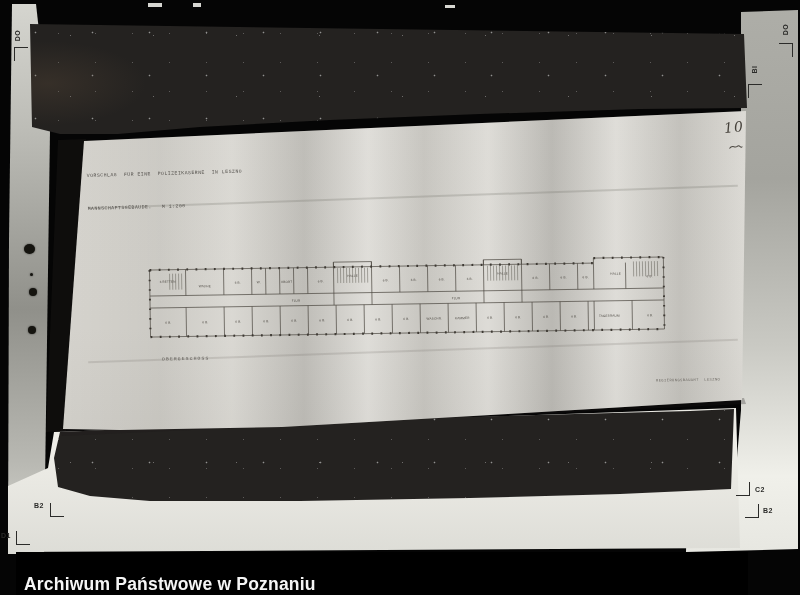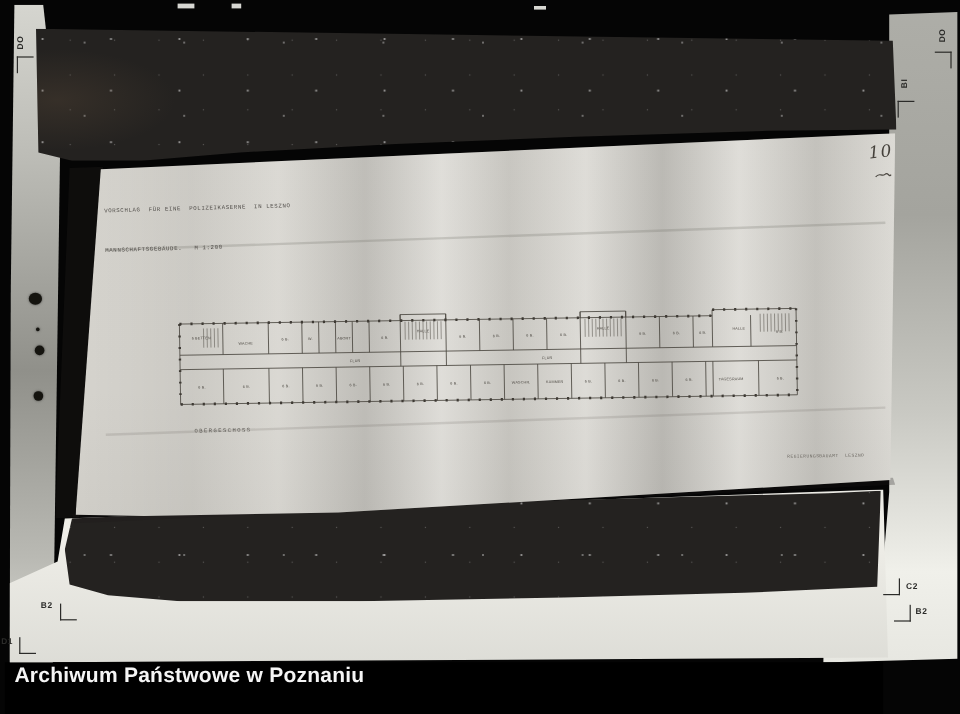--- a/index.html
+++ b/index.html
@@ -55,22 +55,22 @@
   .mark-text{position:absolute;font:700 7px "Liberation Sans",sans-serif;color:#2b2b29;letter-spacing:.5px;}
   .rot{display:inline-block;transform:rotate(-90deg);transform-origin:center;}
   .bracket{position:absolute;width:13px;height:13px;border-color:#2b2b29;}
   .br-tl{border-top:1.6px solid #2b2b29;border-left:1.6px solid #2b2b29;}
   .br-tr{border-top:1.6px solid #2b2b29;border-right:1.6px solid #2b2b29;}
   .br-bl{border-bottom:1.6px solid #2b2b29;border-left:1.6px solid #2b2b29;}
   .br-br{border-bottom:1.6px solid #2b2b29;border-right:1.6px solid #2b2b29;}
   
   .tick{position:absolute;background:#e9e9e4;opacity:.92;}
   
-  .caption-bar{position:absolute;left:4px;bottom:0;width:732px;height:43px;background:#000;
-               display:flex;align-items:flex-start;}
+  .caption-bar{position:absolute;left:16px;bottom:0;width:732px;height:43px;background:#000;
+               display:flex;align-items:flex-end;}
   .caption-bar span{color:#f5f5f5;font:700 17.5px "Liberation Sans",sans-serif;
                     letter-spacing:.2px;margin-left:8px;}
 </style>
 </head>
 <body>
 
 <div id="stage">
 
   <div class="mat mat-left"></div>
   <div class="mat mat-right"></div>

